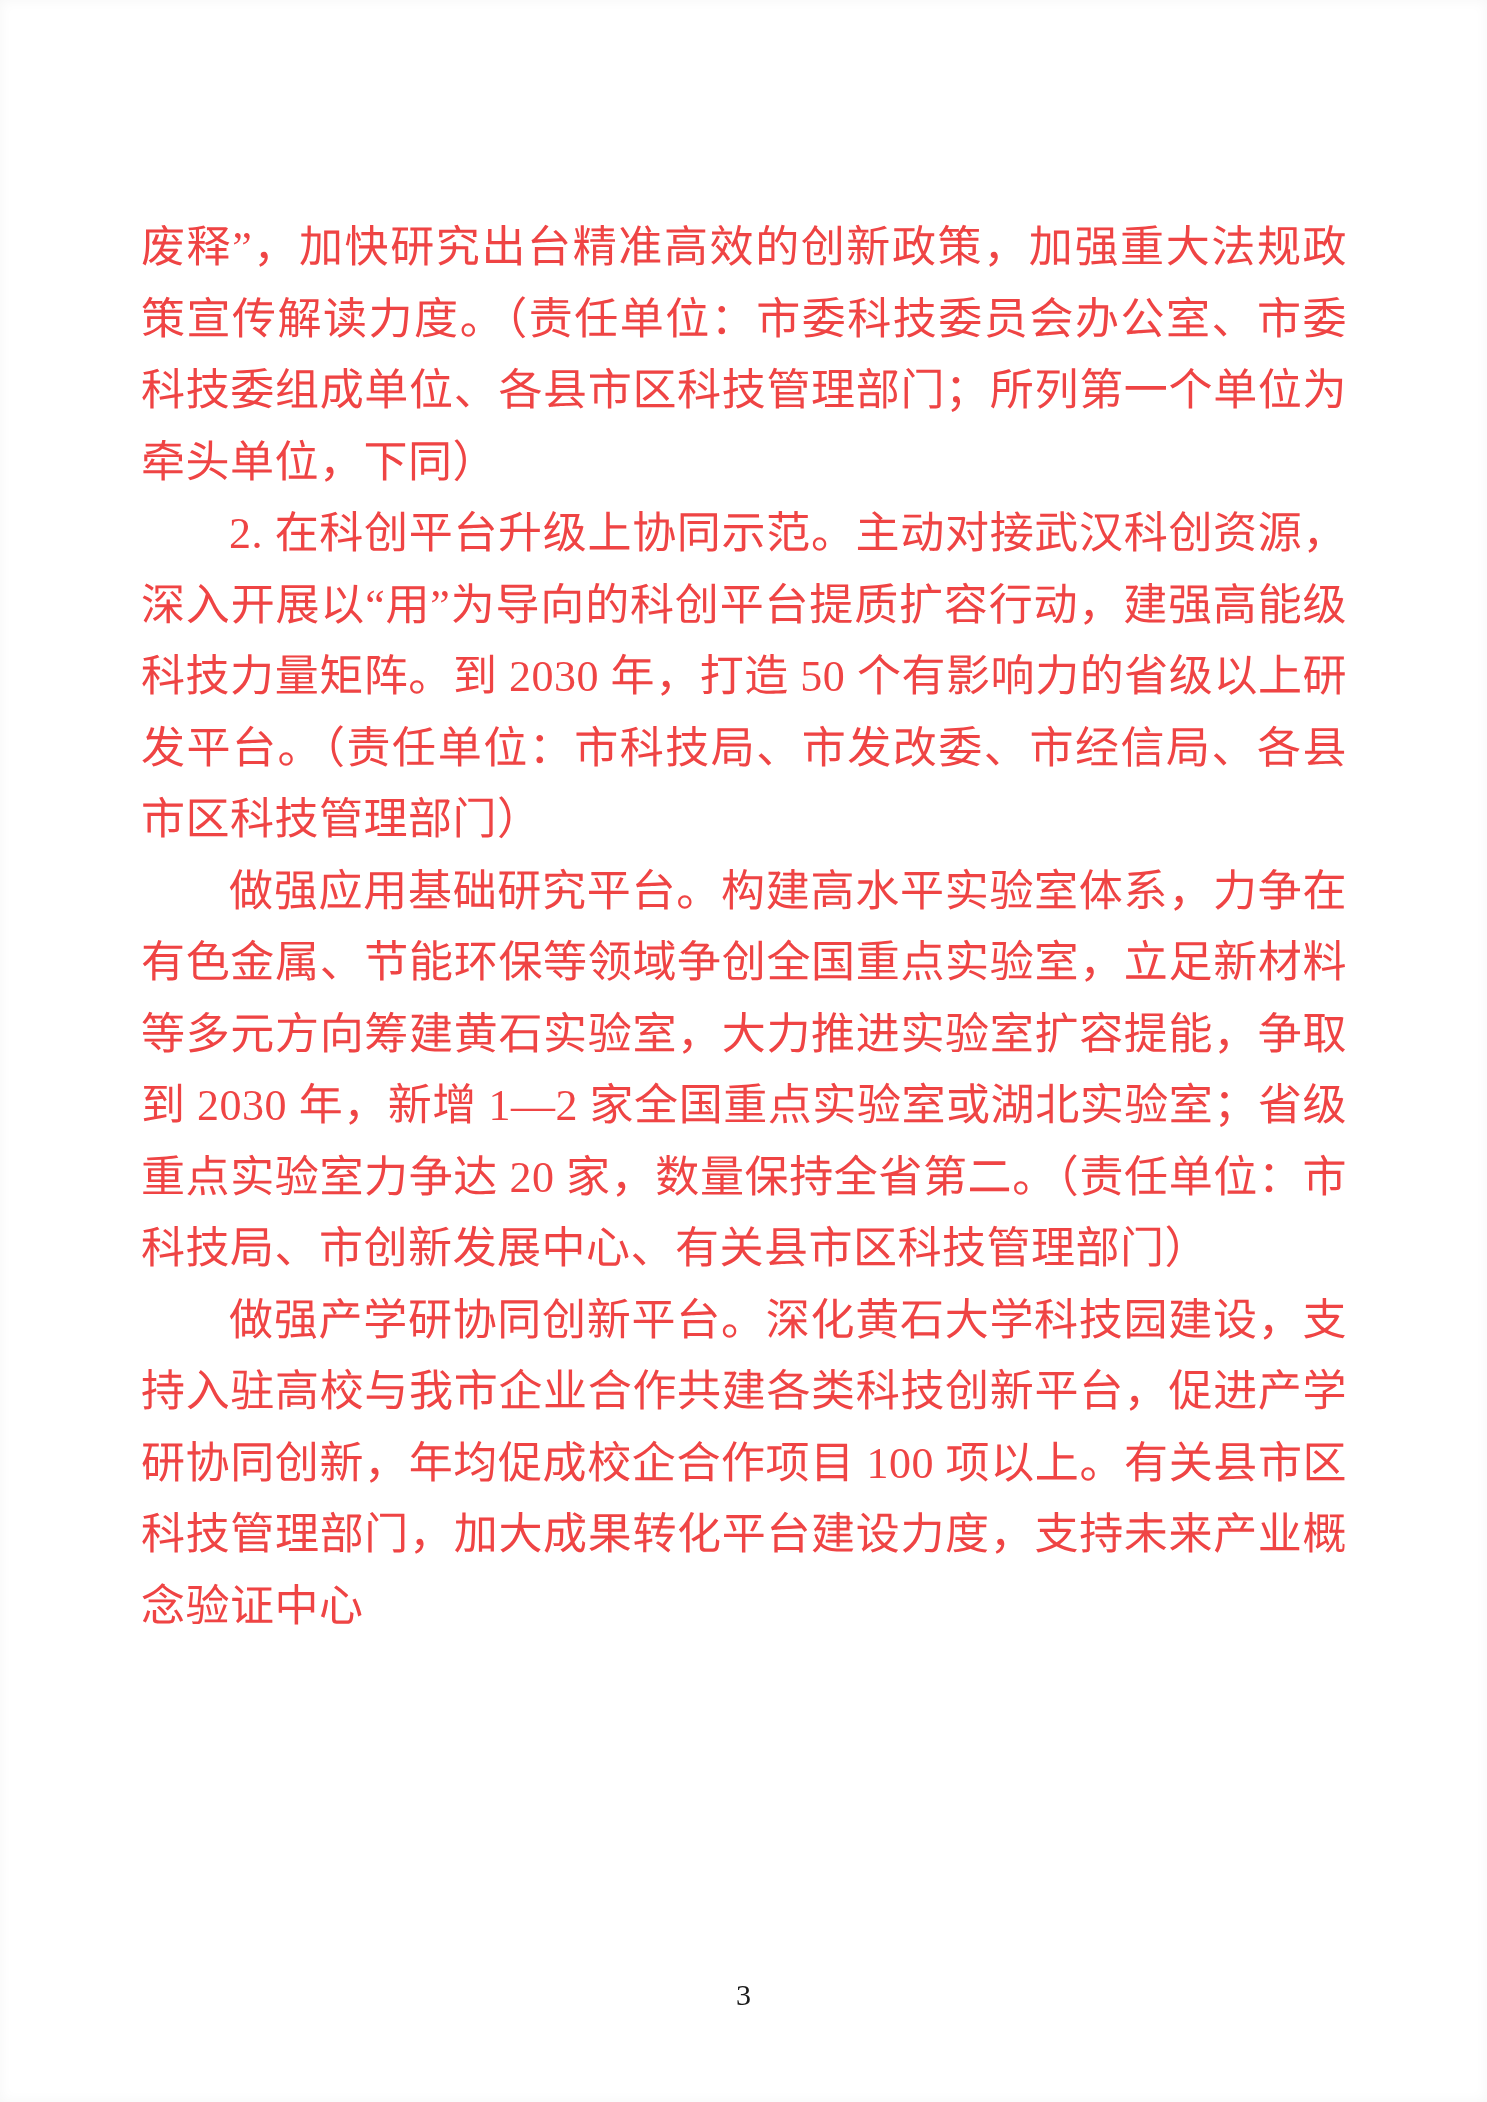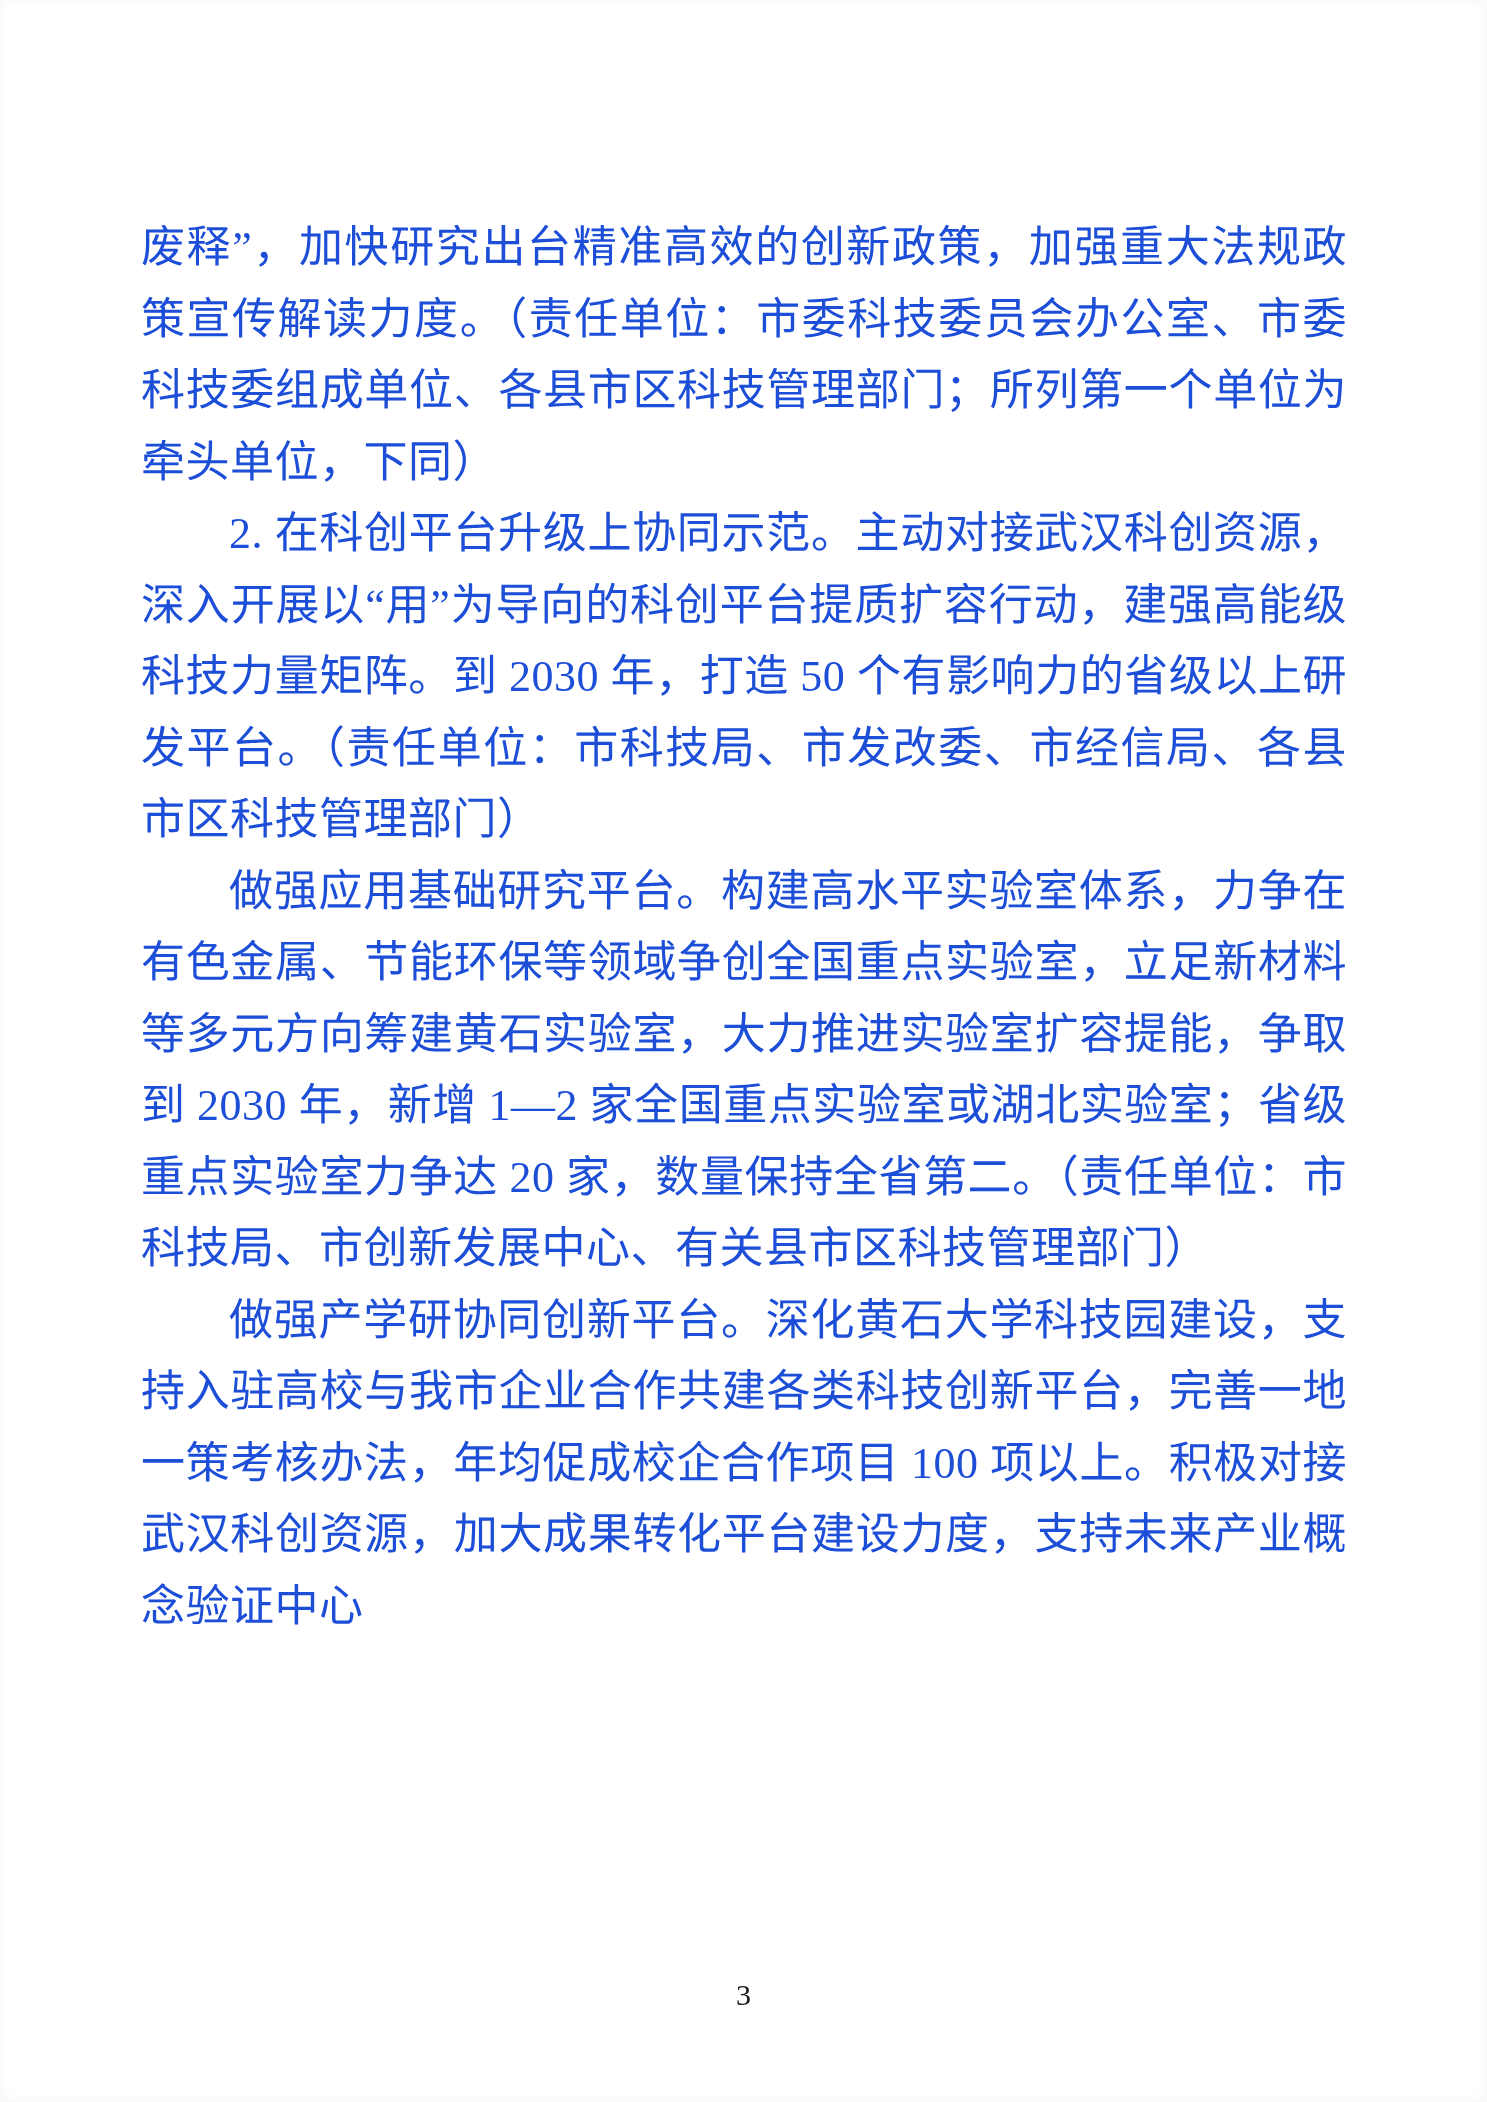--- a/index.html
+++ b/index.html
@@ -17,21 +17,21 @@
     overflow: hidden;
     font-family: "Liberation Serif", "DejaVu Serif", serif;
   }
   .text-block {
     position: absolute;
     left: 141px;
     top: 212px;
     width: 1206px;
     font-size: 44px;
     line-height: 71.5px;
-    color: #1d4ed8;
+    color: #ef4444;
     text-align: justify;
     text-justify: inter-ideograph;
     letter-spacing: 0.5px;
   }
   .para {
     margin: 0;
     padding: 0;
   }
   .para.indented {
     text-indent: 88px; 
@@ -48,17 +48,17 @@
   }
 </style>
 </head>
 <body>
 
 <div class="scan-page">
   <div class="text-block">
     <p class="para">废释”，加快研究出台精准高效的创新政策，加强重大法规政策宣传解读力度。（责任单位：市委科技委员会办公室、市委科技委组成单位、各县市区科技管理部门；所列第一个单位为牵头单位，下同）</p>
     <p class="para indented">2. 在科创平台升级上协同示范。主动对接武汉科创资源，深入开展以“用”为导向的科创平台提质扩容行动，建强高能级科技力量矩阵。到 2030 年，打造 50 个有影响力的省级以上研发平台。（责任单位：市科技局、市发改委、市经信局、各县市区科技管理部门）</p>
     <p class="para indented">做强应用基础研究平台。构建高水平实验室体系，力争在有色金属、节能环保等领域争创全国重点实验室，立足新材料等多元方向筹建黄石实验室，大力推进实验室扩容提能，争取到 2030 年，新增 1—2 家全国重点实验室或湖北实验室；省级重点实验室力争达 20 家，数量保持全省第二。（责任单位：市科技局、市创新发展中心、有关县市区科技管理部门）</p>
-    <p class="para indented">做强产学研协同创新平台。深化黄石大学科技园建设，支持入驻高校与我市企业合作共建各类科技创新平台，完善一地一策考核办法，年均促成校企合作项目 100 项以上。积极对接武汉科创资源，加大成果转化平台建设力度，支持未来产业概念验证中心</p>
+    <p class="para indented">做强产学研协同创新平台。深化黄石大学科技园建设，支持入驻高校与我市企业合作共建各类科技创新平台，促进产学研协同创新，年均促成校企合作项目 100 项以上。有关县市区科技管理部门，加大成果转化平台建设力度，支持未来产业概念验证中心</p>
   </div>
 
   <div class="page-number">3</div>
 </div>
 
 </body></html>

